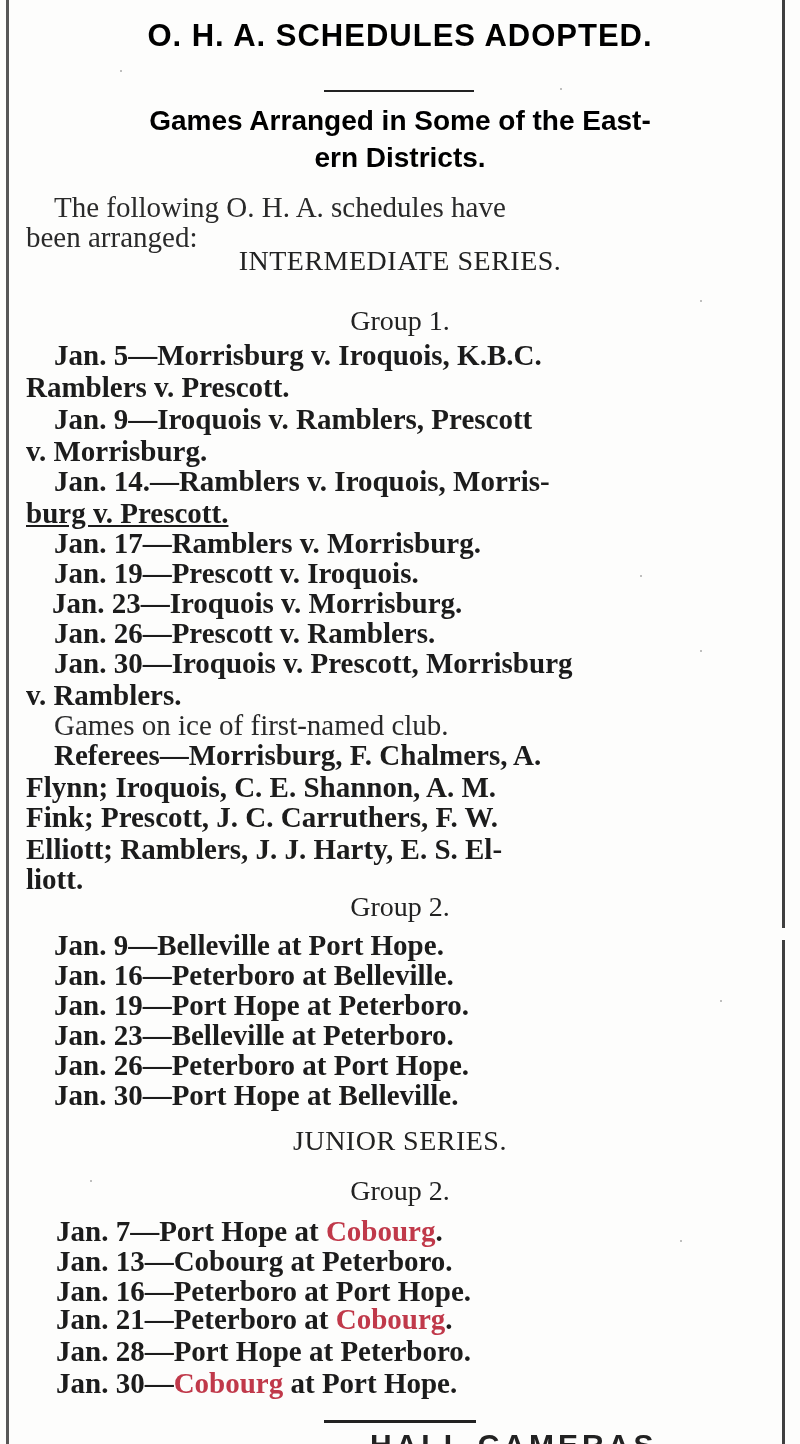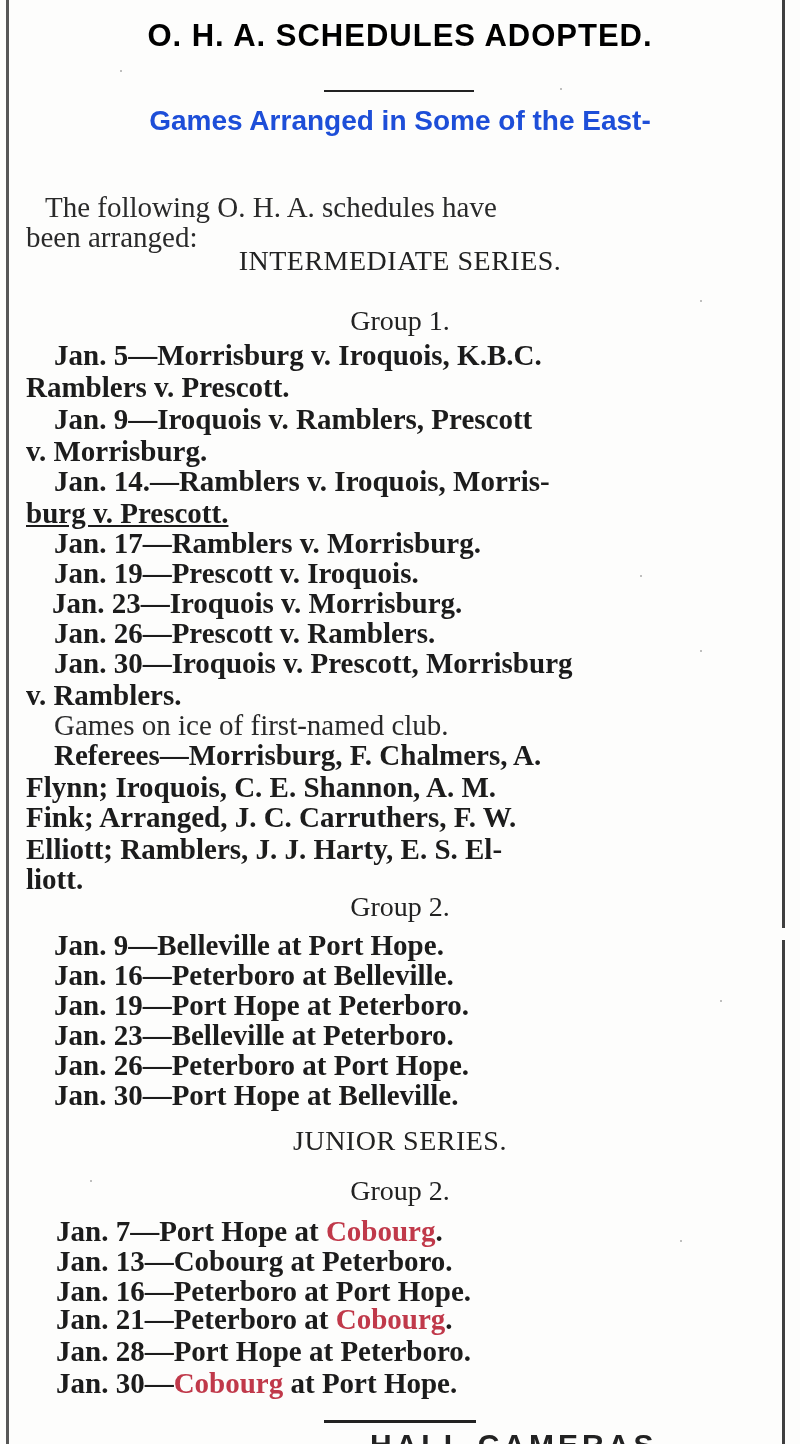--- a/index.html
+++ b/index.html
@@ -29,21 +29,21 @@
     position: absolute; top: 18px; left: 0; width: 748px; text-align: center;
     font-family: "Liberation Sans", "DejaVu Sans", sans-serif;
     font-weight: bold; font-size: 31px; letter-spacing: 1px; color: #000000;
   }
   .dash-rule {
     position: absolute; height: 3px; background: #222;
   }
   .subhead {
     position: absolute; top: 102px; left: 0; width: 748px; text-align: center;
     font-family: "Liberation Sans", "DejaVu Sans", sans-serif;
-    font-weight: bold; font-size: 28px; line-height: 37px; color: #1d4ed8;
+    font-weight: bold; font-size: 28px; line-height: 37px; color: #000000;
   }
   .line {
     position: absolute; left: 0; white-space: nowrap;
     font-size: 29px; line-height: 30px; color: #1c1c1c;
     font-weight: bold;
   }
   .line.light { font-weight: normal; color: #2a2a2a; }
   .center { width: 748px; text-align: center; }
   .series { font-size: 28px; letter-spacing: 0.5px; font-weight: normal; color: #222; }
   .group { font-size: 28px; font-weight: normal; color: #222; }
@@ -66,23 +66,24 @@
   <div class="rule-left"></div>
   <div class="rule-right"></div>
   <div class="rule-right-gap"></div>
 
   <div class="col">
     <div class="headline">O. H. A. SCHEDULES ADOPTED.</div>
     <div class="dash-rule" style="top:90px; left:298px; width:150px; height:2px;"></div>
 
     <div class="subhead">
       <div>Games Arranged in Some of the East-</div>
+      <div>ern Districts.</div>
     </div>
 
-    <div class="line light" style="top:192px; left:19px;">The following O. H. A. schedules have</div>
+    <div class="line light" style="top:192px; left:28px;">The following O. H. A. schedules have</div>
     <div class="line light" style="top:222px;">been arranged:</div>
 
     <div class="line center series" style="top:246px;">INTERMEDIATE SERIES.</div>
     <div class="line center group" style="top:306px;">Group 1.</div>
 
     <div>
       <div class="line" style="top:340px; left:28px;">Jan. 5—Morrisburg v. Iroquois, K.B.C.</div>
       <div class="line" style="top:372px;">Ramblers v. Prescott.</div>
       <div class="line" style="top:404px; left:28px;">Jan. 9—Iroquois v. Ramblers, Prescott</div>
       <div class="line" style="top:436px;">v. Morrisburg.</div>
@@ -94,21 +95,21 @@
       <div class="line" style="top:618px; left:28px;">Jan. 26—Prescott v. Ramblers.</div>
       <div class="line" style="top:648px; left:28px;">Jan. 30—Iroquois v. Prescott, Morrisburg</div>
       <div class="line" style="top:680px;">v. Ramblers.</div>
     </div>
 
     <div class="line light" style="top:710px; left:28px;">Games on ice of first-named club.</div>
 
     <div>
       <div class="line" style="top:740px; left:28px;">Referees—Morrisburg, F. Chalmers, A.</div>
       <div class="line" style="top:772px;">Flynn; Iroquois, C. E. Shannon, A. M.</div>
-      <div class="line" style="top:802px;">Fink; Arranged, J. C. Carruthers, F. W.</div>
+      <div class="line" style="top:802px;">Fink; Prescott, J. C. Carruthers, F. W.</div>
       <div class="line" style="top:834px;">Elliott; Ramblers, J. J. Harty, E. S. El-</div>
       <div class="line" style="top:864px;">liott.</div>
     </div>
 
     <div class="line center group" style="top:892px;">Group 2.</div>
 
     <div>
       <div class="line" style="top:930px; left:28px;">
         <span>Jan. 9</span><span>—</span><span>Belleville</span> <span>at</span> <span>Port Hope</span><span>.</span>
       </div>

